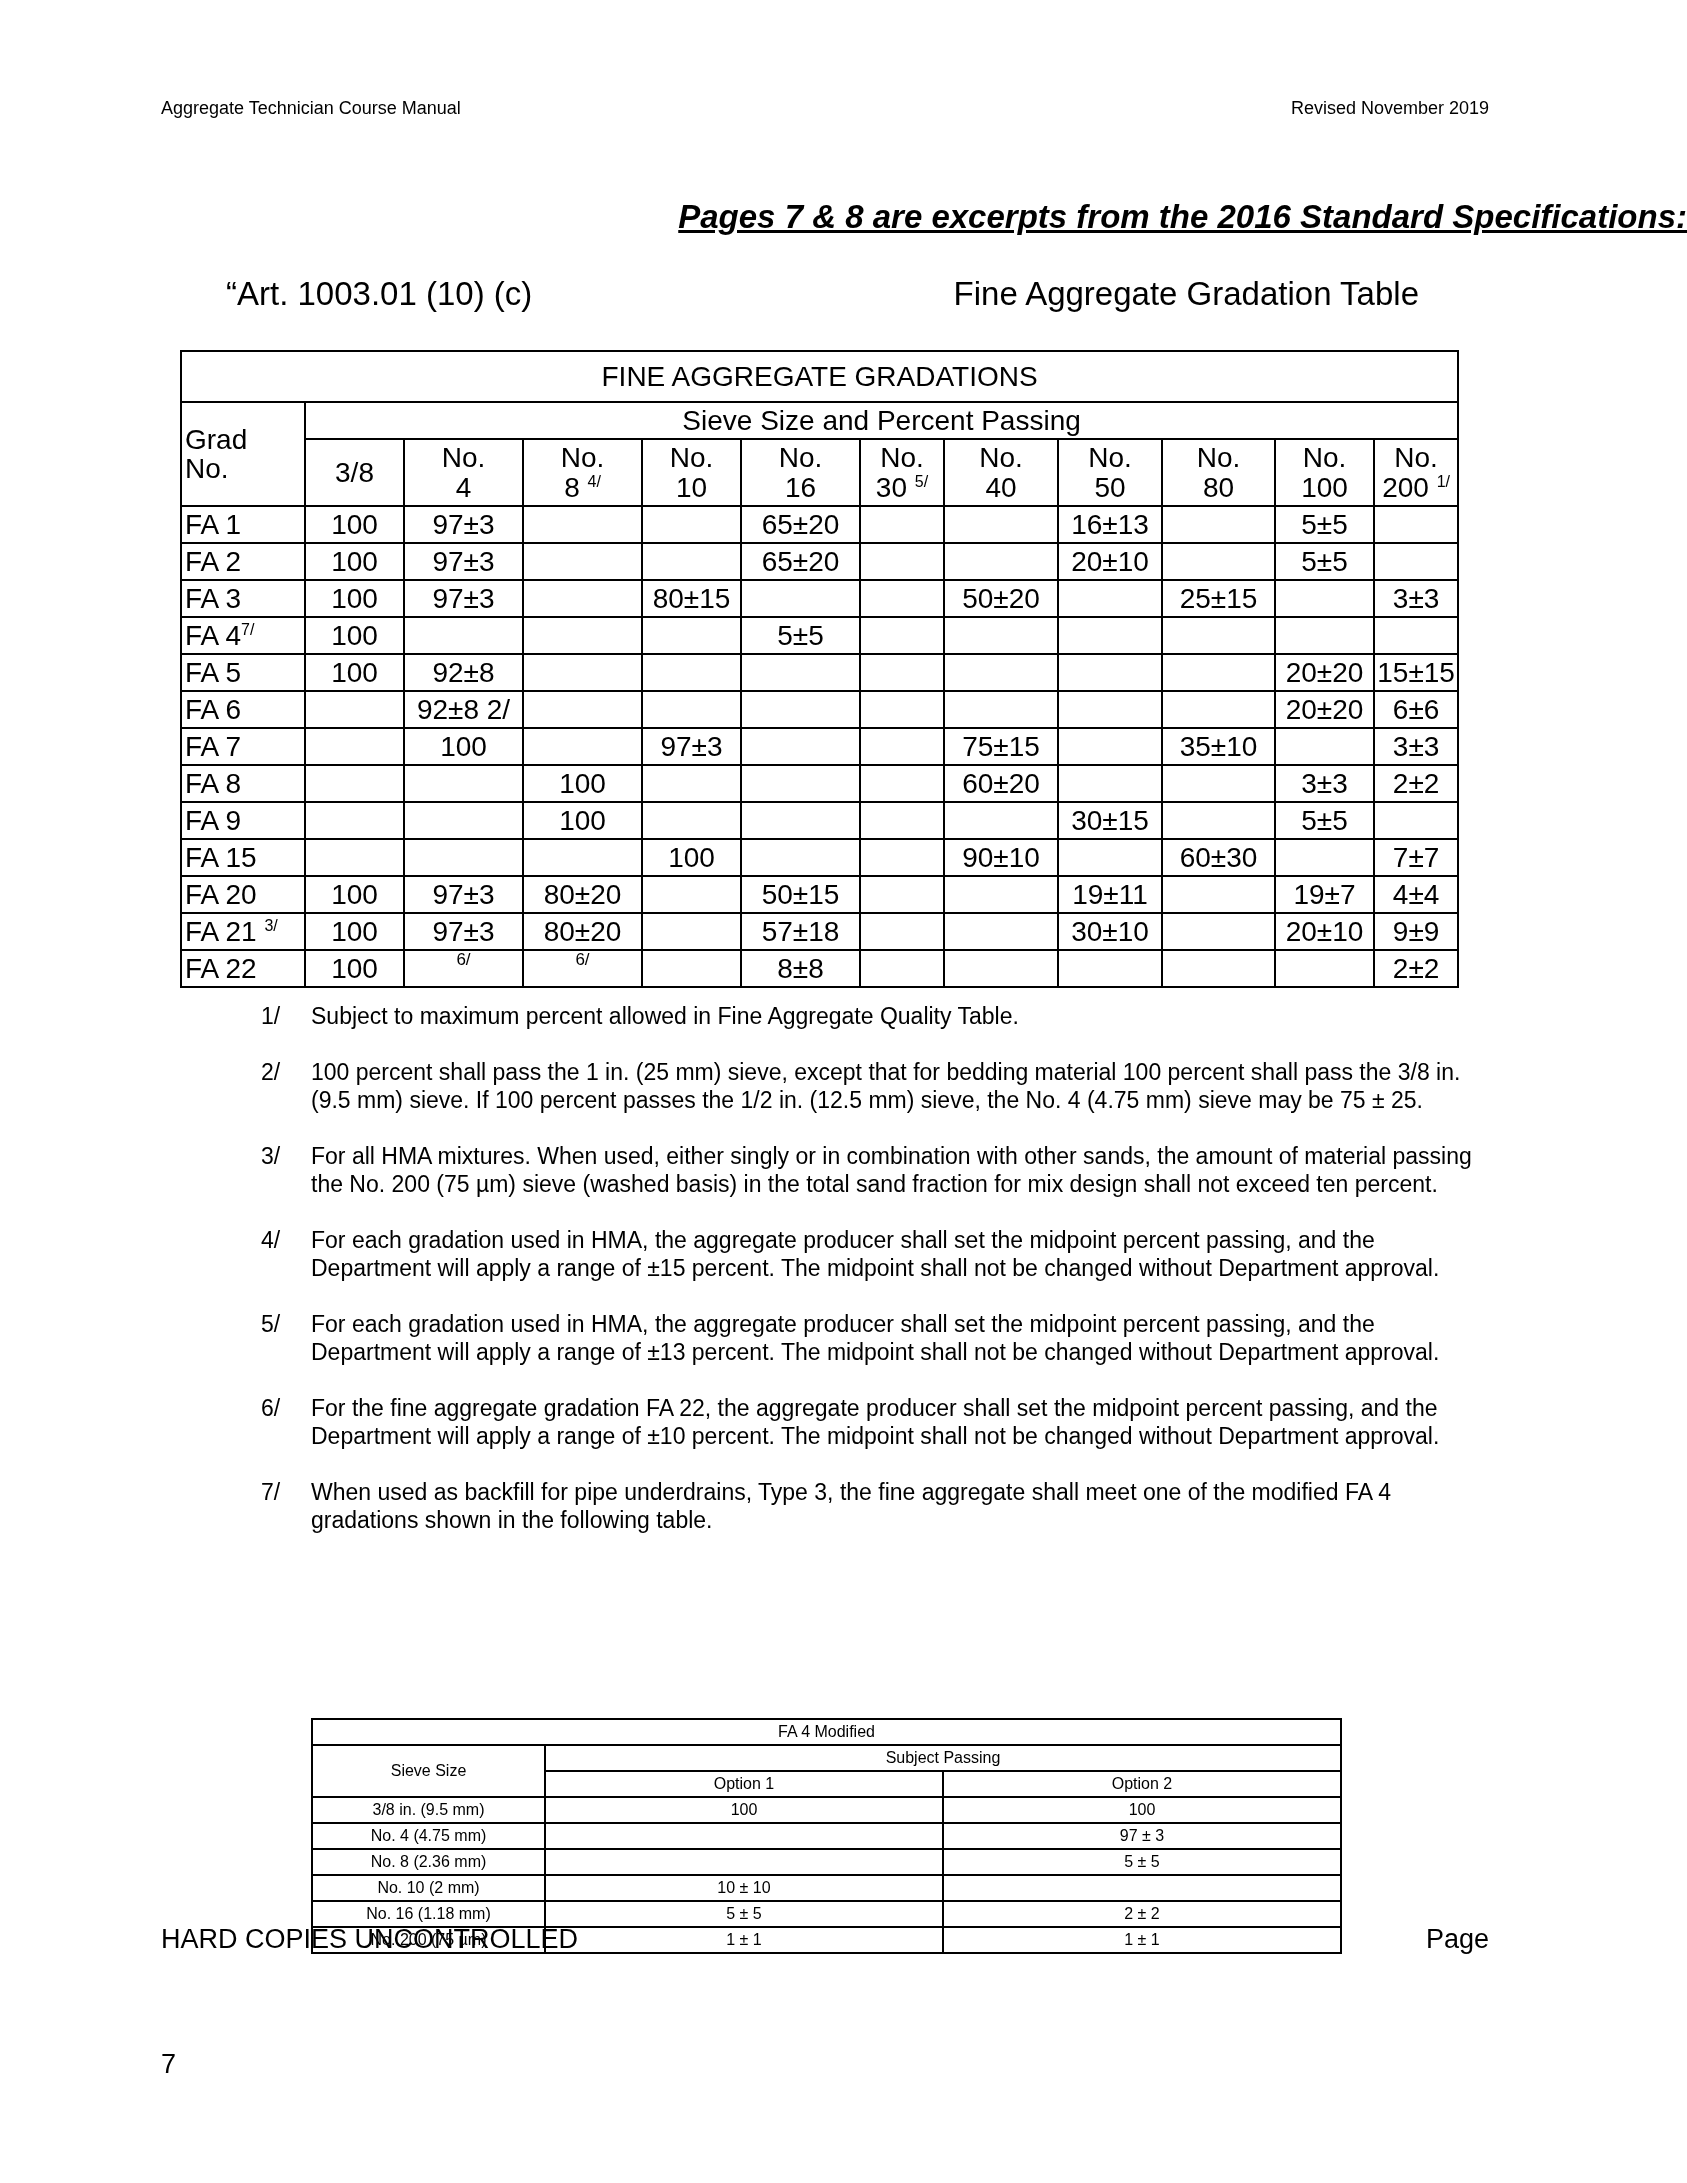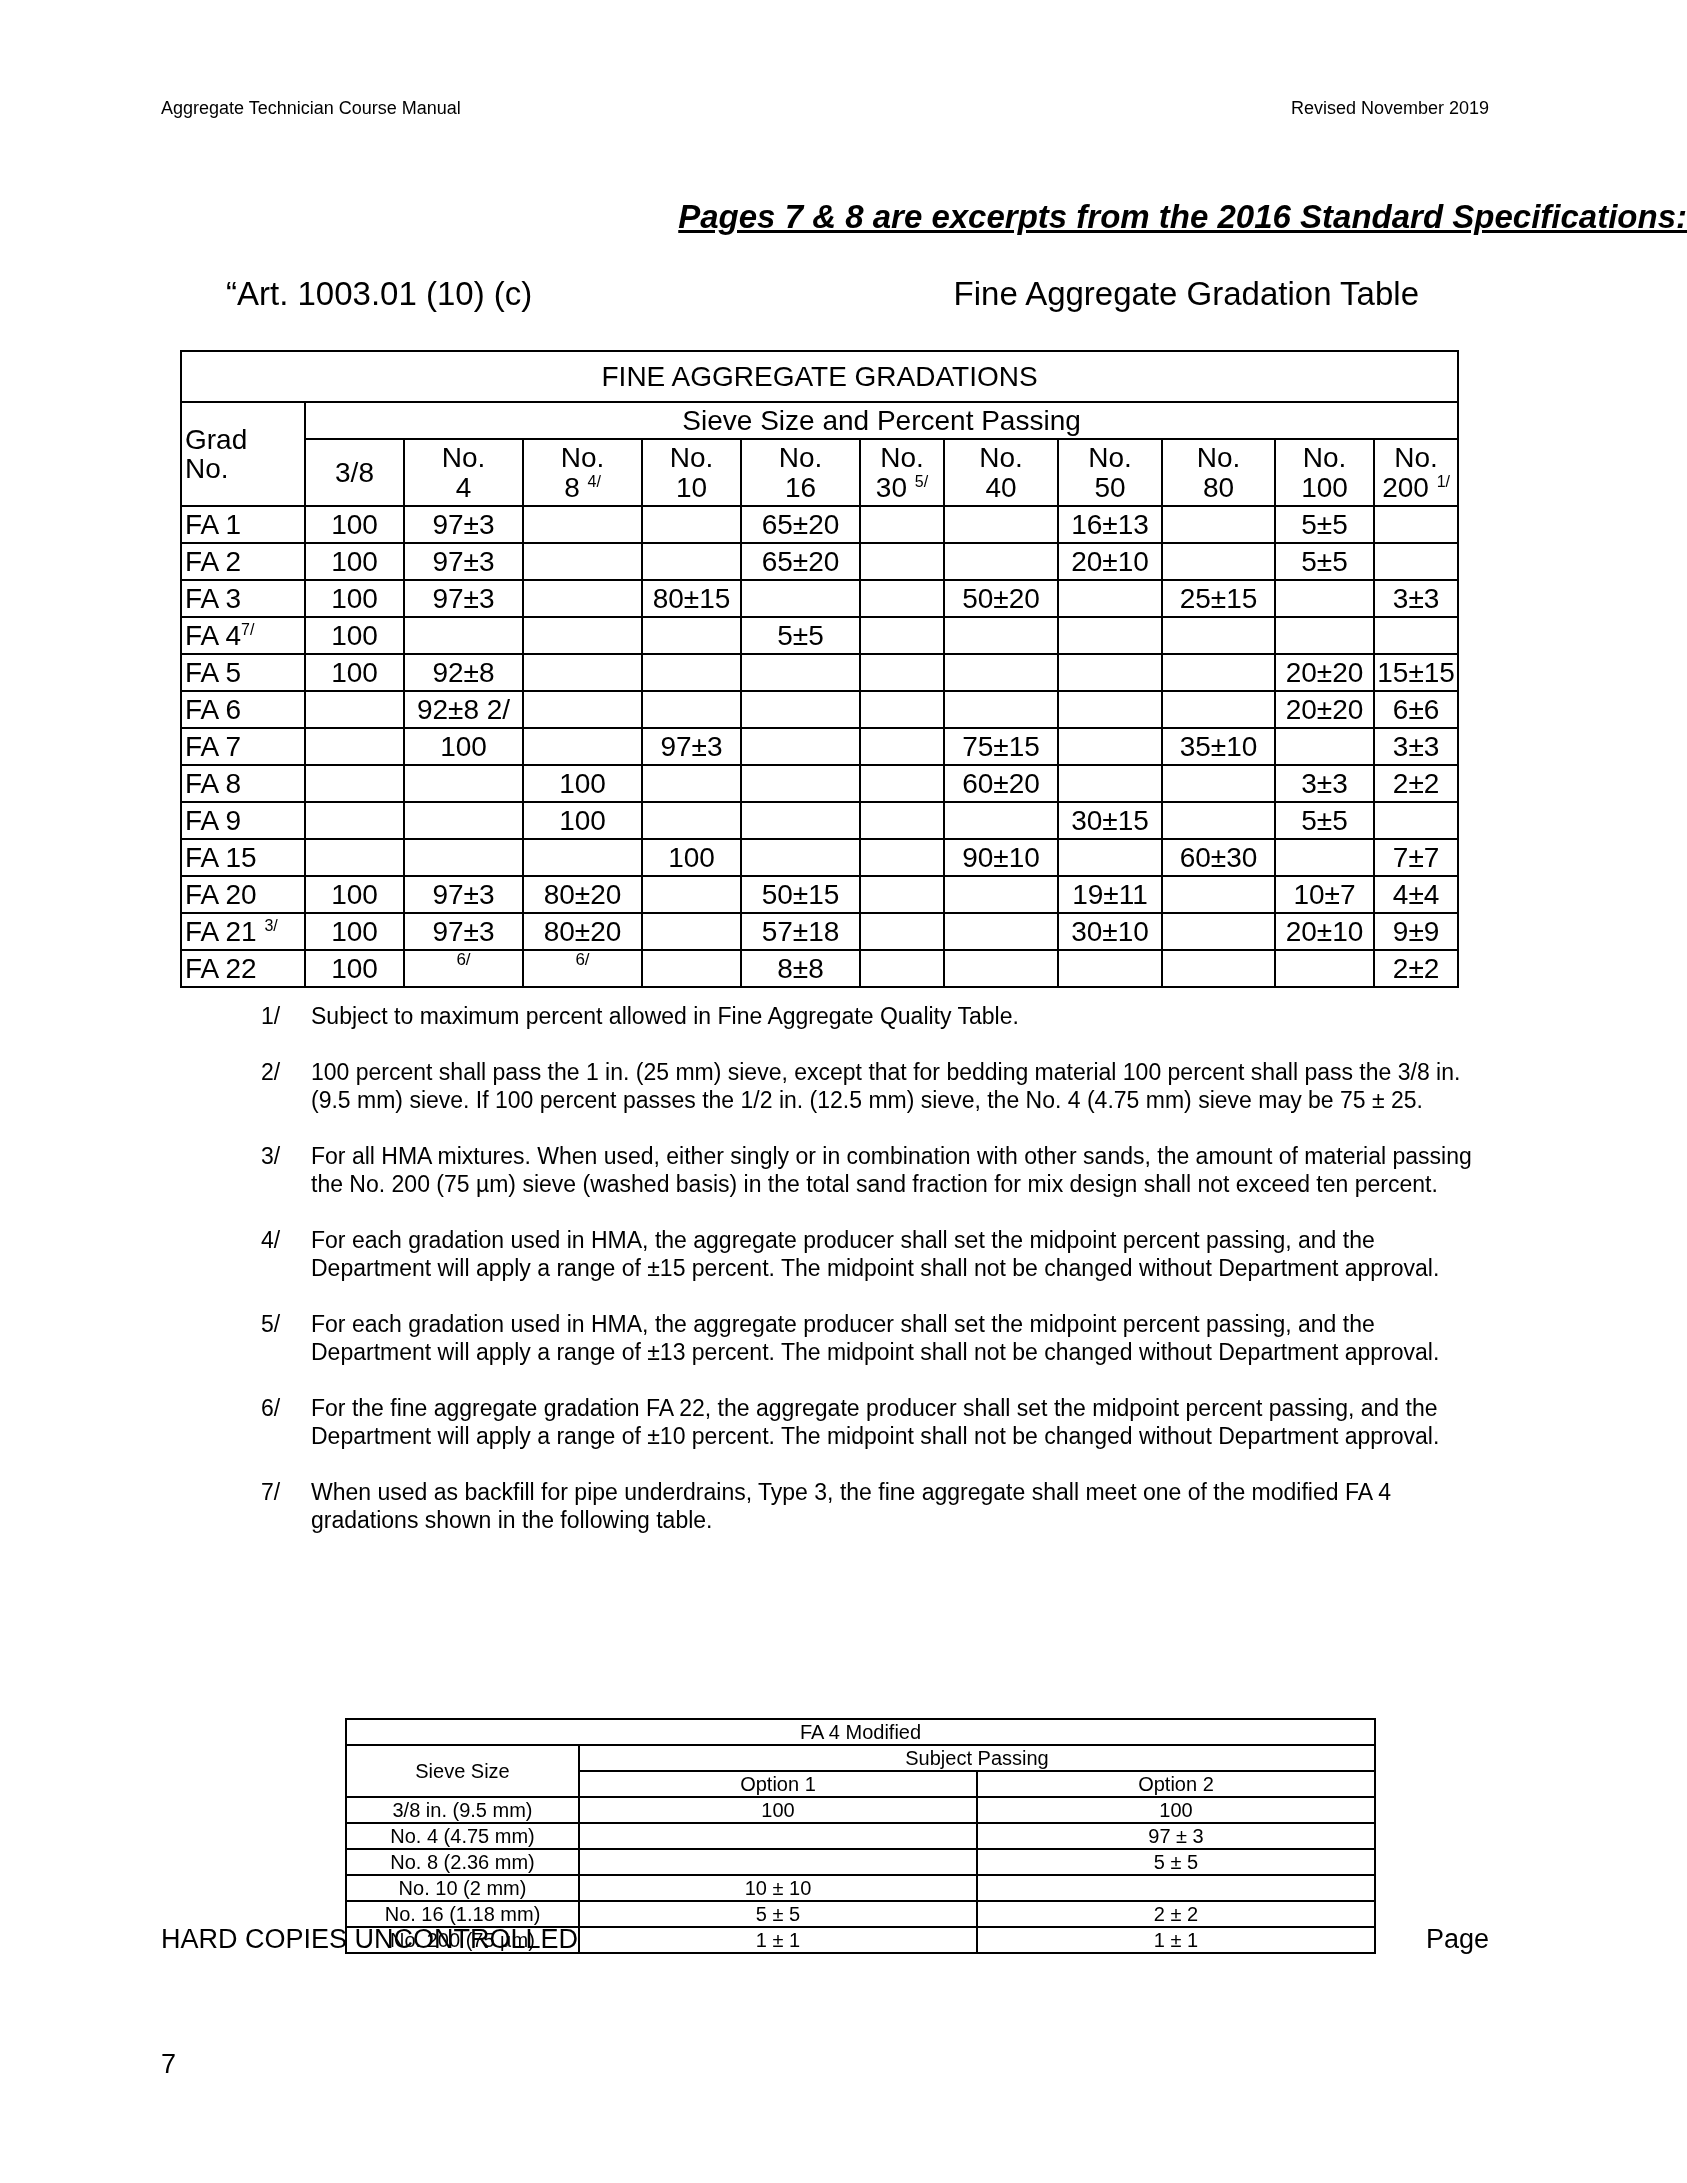--- a/index.html
+++ b/index.html
@@ -31,21 +31,21 @@
   sup { font-size: 16px; vertical-align: super; line-height: 0; }
   .sm { font-size: 17px; vertical-align: top; }
 
   .notes { position: absolute; left: 261px; top: 1002px; width: 1231px; font-size: 23px; line-height: 28px; }
   .note { display: flex; margin-bottom: 28px; }
   .note .n { width: 50px; flex: none; }
   .note .t { flex: 1; }
 
   table.mod {
     position: absolute; left: 311px; top: 1718px; width: 1030px;
-    border-collapse: collapse; font-size: 20px; table-layout: fixed; margin-left: 34px;
+    border-collapse: collapse; font-size: 16px; table-layout: fixed;
   }
   table.mod td { border: 2px solid #000; text-align: center; height: 24px; padding: 0; line-height: 1; }
 
   .foot { position: absolute; top: 1924px; font-size: 27px; }
   .foot-left { left: 161px; }
   .foot-right { right: 198px; }
   .pagenum { position: absolute; top: 2049px; left: 161px; font-size: 27px; }
 </style>
 </head>
 <body>
@@ -241,21 +241,21 @@
         <td class="left"><span>FA 20</span></td>
         <td>100</td>
         <td>97±3</td>
         <td>80±20</td>
         <td></td>
         <td>50±15</td>
         <td></td>
         <td></td>
         <td>19±11</td>
         <td></td>
-        <td>10±7</td>
+        <td>19±7</td>
         <td>4±4</td>
       </tr>
       <tr class="r-data">
         <td class="left"><span>FA 21</span> <sup>3/</sup></td>
         <td>100</td>
         <td>97±3</td>
         <td>80±20</td>
         <td></td>
         <td>57±18</td>
         <td></td>

